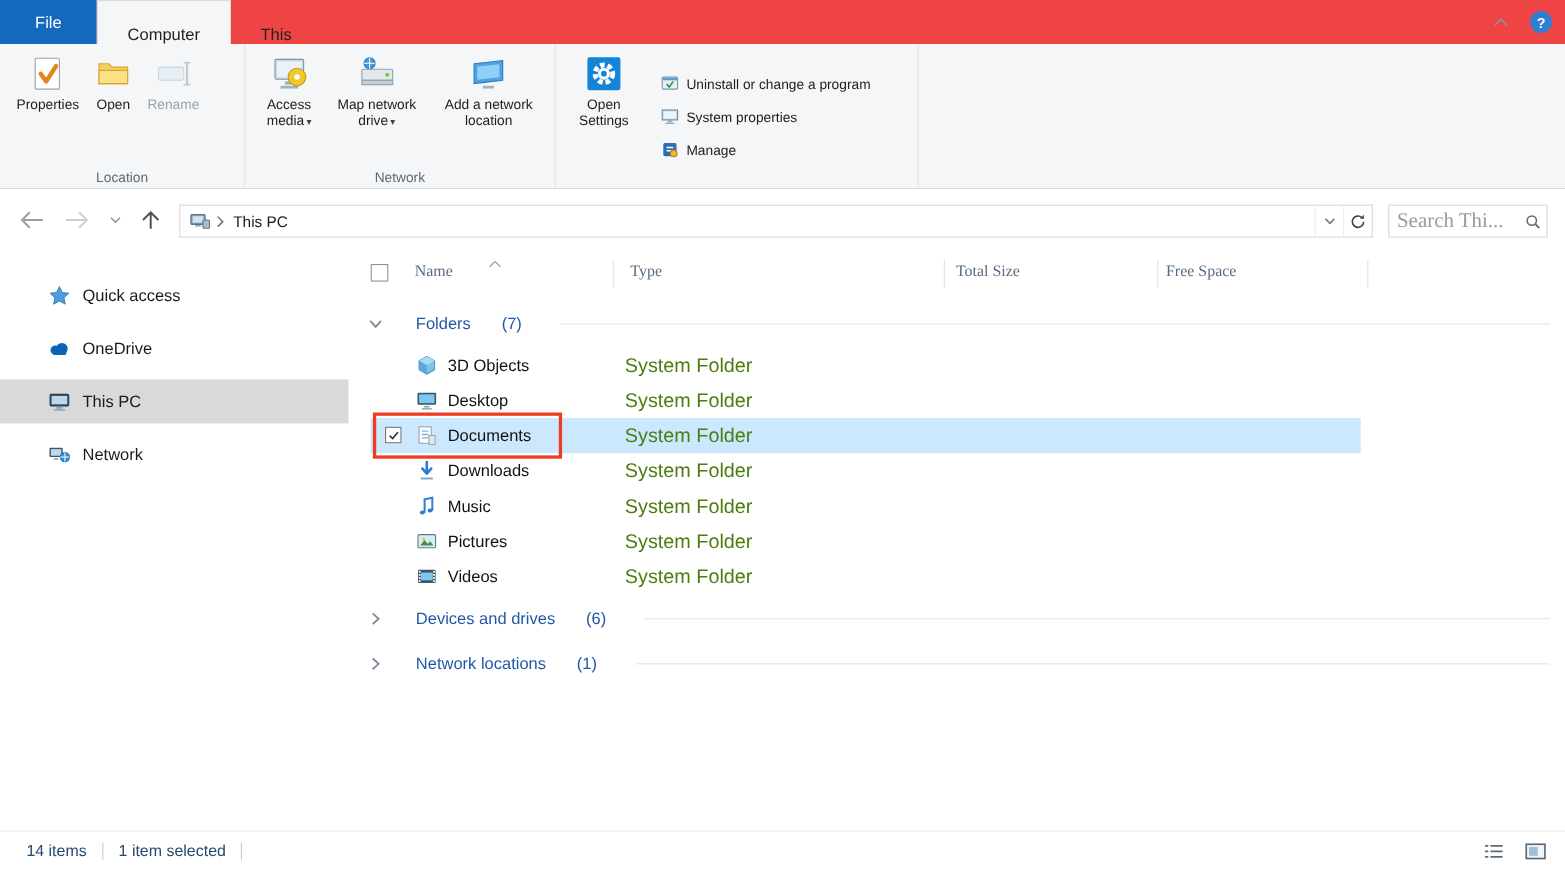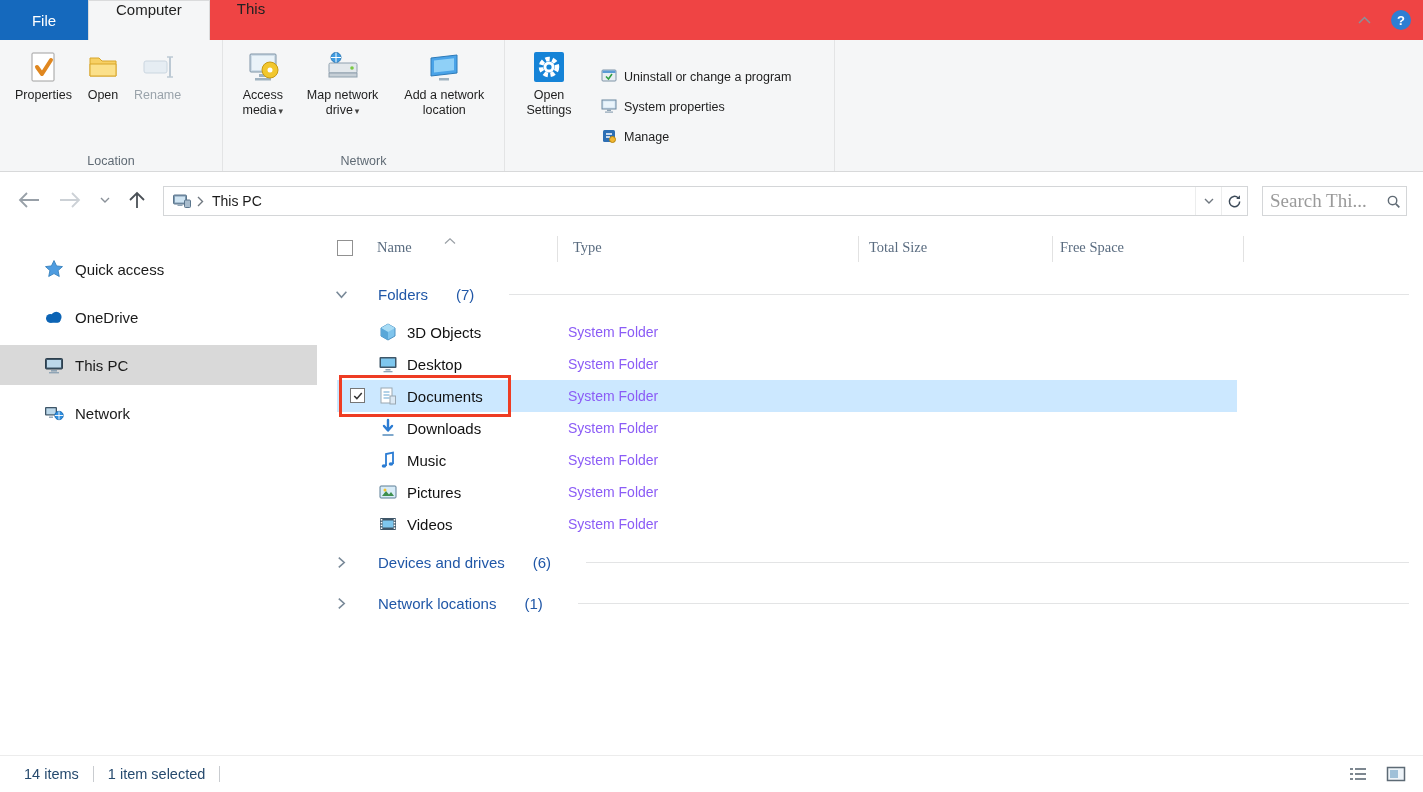--- a/index.html
+++ b/index.html
@@ -3,21 +3,21 @@
 <meta charset="utf-8">
 <style>
   * { margin:0; padding:0; box-sizing:border-box; }
   html,body { width:1423px; height:792px; overflow:hidden; background:#fff;
     font-family:"Liberation Sans","DejaVu Sans",sans-serif; color:#1a1a1a; }
   .window { position:relative; width:1423px; height:792px; background:#fff; }
 
   
   .tabstrip { position:absolute; top:0; left:0; right:0; height:40px; background:#ef4444; display:flex; }
   .tab-file { width:88px; background:#1569bd; color:#fff; display:flex; align-items:center; justify-content:center; font-size:15px; cursor:pointer; }
-  .tab { padding:0 27px; display:flex; align-items:flex-start; font-size:15px; color:#222; cursor:pointer; }
+  .tab { padding:0 27px; display:flex; align-items:flex-end; font-size:15px; color:#222; cursor:pointer; }
   .tab.active { background:#f5f6f7; border:1px solid #dadbdc; border-bottom:none; }
   .tab-right { position:absolute; right:0; top:0; height:40px; display:flex; align-items:center; gap:16px; padding-right:12px; }
   .minimize-ribbon { width:22px; height:22px; display:flex; align-items:center; justify-content:center; cursor:pointer; }
   .help-btn { width:20px; height:20px; border-radius:50%; background:#2e7ed3; color:#fff; font-size:13px; font-weight:bold; display:flex; align-items:center; justify-content:center; cursor:pointer; }
 
   
   .ribbon { position:absolute; top:40px; left:0; right:0; height:132px; background:#f5f6f7; border-bottom:1px solid #d8d9da; display:flex; }
   .rgroup { position:relative; height:100%; border-right:1px solid #e3e4e5; padding:6px 6px 20px 8px; display:flex; align-items:flex-start; }
   .g-location { width:223px; }
   .g-network  { width:282px; }
@@ -74,21 +74,21 @@
   .gchev.right svg { transform:rotate(-90deg); }
   .gcount { margin-left:6px; }
   .gline { flex:1; height:1px; background:#e3e4e5; margin:0 14px 0 13px; }
   .gh-folders { margin-top:10px; margin-bottom:6px; }
   .gh-devices { margin-top:6px; }
   .gh-netloc { margin-top:9px; }
 
   .frow { position:relative; height:32px; display:flex; align-items:center; padding-left:61px; font-size:15px; cursor:pointer; }
   .ficon { width:20px; margin-right:9px; z-index:1; display:flex; }
   .fname { z-index:1; color:#111; }
-  .ftype { position:absolute; left:251px; font-size:14px; color:#8b5cf6; z-index:1; }
+  .ftype { position:absolute; left:251px; font-size:18px; color:#4d7c0f; z-index:1; }
   .sel-bg { position:absolute; left:20px; top:0; width:900px; height:32px; background:#cce8ff; z-index:0; }
   .row-checkbox { position:absolute; left:33px; top:8px; width:15px; height:15px; background:#fff; border:1px solid #767676; display:flex; align-items:center; justify-content:center; z-index:2; cursor:pointer; }
   .row-checkbox svg { width:12px; height:12px; }
   .red-annotation { position:absolute; left:22px; top:-5px; width:172px; height:42px; border:3px solid #ee3c23; z-index:4; pointer-events:none; }
 
   
   .statusbar { position:absolute; left:0; right:0; bottom:0; height:37px; background:#fff; border-top:1px solid #ececec; display:flex; align-items:center; font-size:14.5px; color:#264a6e; }
   .st-text { margin:0; }
   .st-first { margin-left:24px; }
   .st-sep { width:1px; height:16px; background:#c9ccd0; margin:0 14px; }

